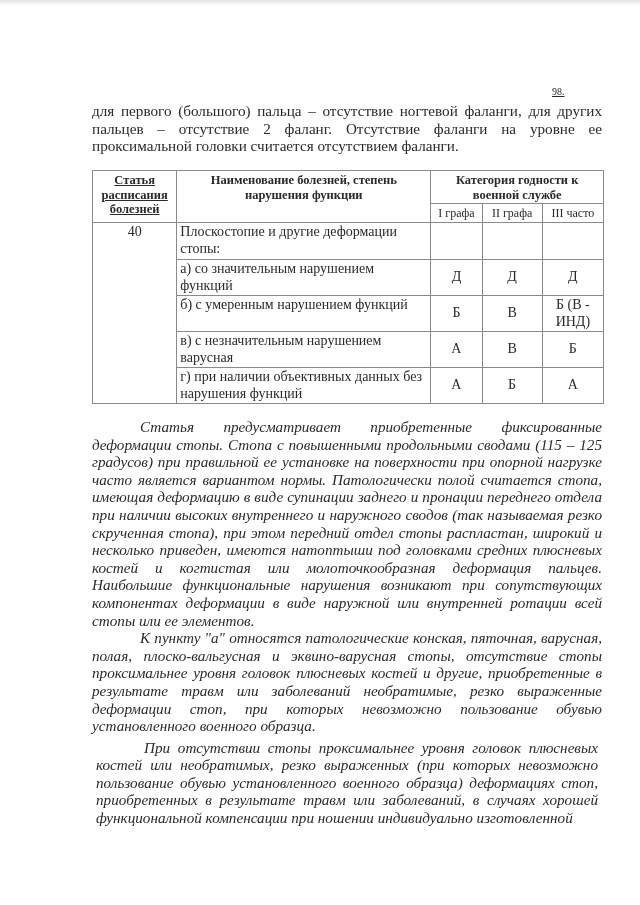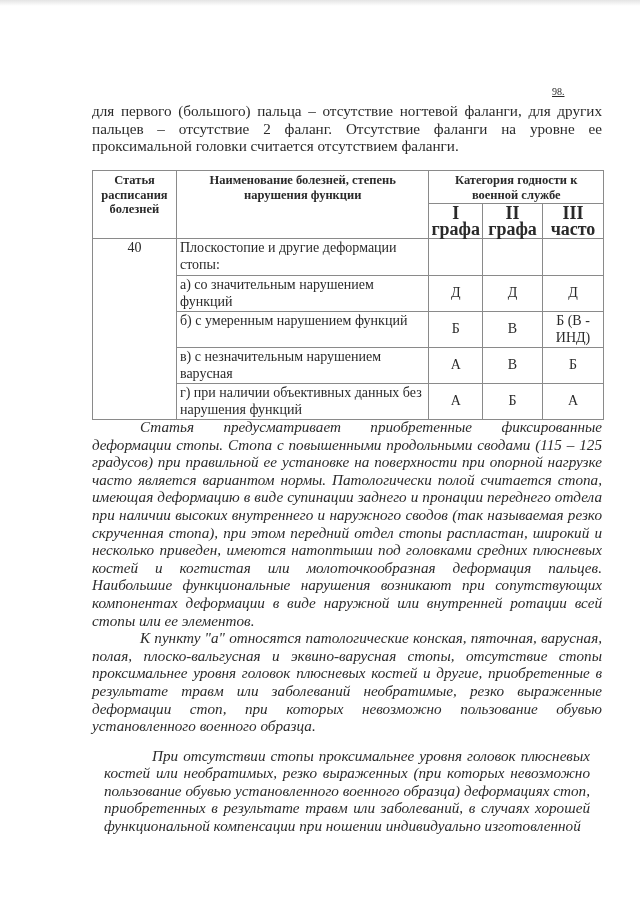--- a/index.html
+++ b/index.html
@@ -10,22 +10,22 @@
     .page-number { position: absolute; top: 86px; left: 552px; font-size: 10px; text-decoration: underline; }
     .para { position: absolute; left: 92px; width: 510px; font-size: 15.2px;
             line-height: 17.6px; text-align: justify; text-align-last: left; margin: 0; }
     .indent { text-indent: 48px; font-style: italic; }
     .intro { top: 102px; }
     table.spec { position: absolute; left: 92px; top: 170px; width: 512px;
                  border-collapse: collapse; font-size: 14px; line-height: 16.5px; }
     table.spec td, table.spec th { border: 1px solid #8a8a8a; padding: 1px 3px; vertical-align: top; }
     table.spec th { font-weight: bold; font-size: 12.5px; line-height: 14.5px; text-align: center;
                     vertical-align: top; padding-top: 2px; }
-    table.spec th.sub { font-weight: bold; font-size: 18px; line-height: 16px; padding: 1px 2px; }
-    .c-art { width: 77px; text-align: center; }
+    table.spec th.sub { font-weight: normal; font-size: 12px; line-height: 16px; padding: 1px 2px; }
+    .c-art { width: 77px; text-align: center; text-decoration: underline; }
     .c-name { width: 246px; }
     .c-g1 { width: 46px; }
     .c-g2 { width: 55px; }
     .c-g3 { width: 56px; }
     td.val { text-align: center; vertical-align: middle !important; }
     td.art { text-align: center; }
     .body-text { top: 418px; }
   </style>
 </head>
 <body>
@@ -80,14 +80,14 @@
       <td class="val">А</td>
       <td class="val">Б</td>
       <td class="val">А</td>
     </tr>
   </tbody>
 </table>
 
 <div class="para body-text">
   <p class="indent" style="margin:0">Статья предусматривает приобретенные фиксированные деформации стопы. Стопа с повышенными продольными сводами (115 – 125 градусов) при правильной ее установке на поверхности при опорной нагрузке часто является вариантом нормы. Патологически полой считается стопа, имеющая деформацию в виде супинации заднего и пронации переднего отдела при наличии высоких внутреннего и наружного сводов (так называемая резко скрученная стопа), при этом передний отдел стопы распластан, широкий и несколько приведен, имеются натоптыши под головками средних плюсневых костей и когтистая или молоточкообразная деформация пальцев. Наибольшие функциональные нарушения возникают при сопутствующих компонентах деформации в виде наружной или внутренней ротации всей стопы или ее элементов.</p>
   <p class="indent" style="margin:0">К пункту "а" относятся патологические конская, пяточная, варусная, полая, плоско-вальгусная и эквино-варусная стопы, отсутствие стопы проксимальнее уровня головок плюсневых костей и другие, приобретенные в результате травм или заболеваний необратимые, резко выраженные деформации стоп, при которых невозможно пользование обувью установленного военного образца.</p>
-  <p class="indent" style="margin:12px">При отсутствии стопы проксимальнее уровня головок плюсневых костей или необратимых, резко выраженных (при которых невозможно пользование обувью установленного военного образца) деформациях стоп, приобретенных в результате травм или заболеваний, в случаях хорошей функциональной компенсации при ношении индивидуально изготовленной</p>
+  <p class="indent" style="margin:4px">При отсутствии стопы проксимальнее уровня головок плюсневых костей или необратимых, резко выраженных (при которых невозможно пользование обувью установленного военного образца) деформациях стоп, приобретенных в результате травм или заболеваний, в случаях хорошей функциональной компенсации при ношении индивидуально изготовленной</p>
 </div>
 
 </body></html>

